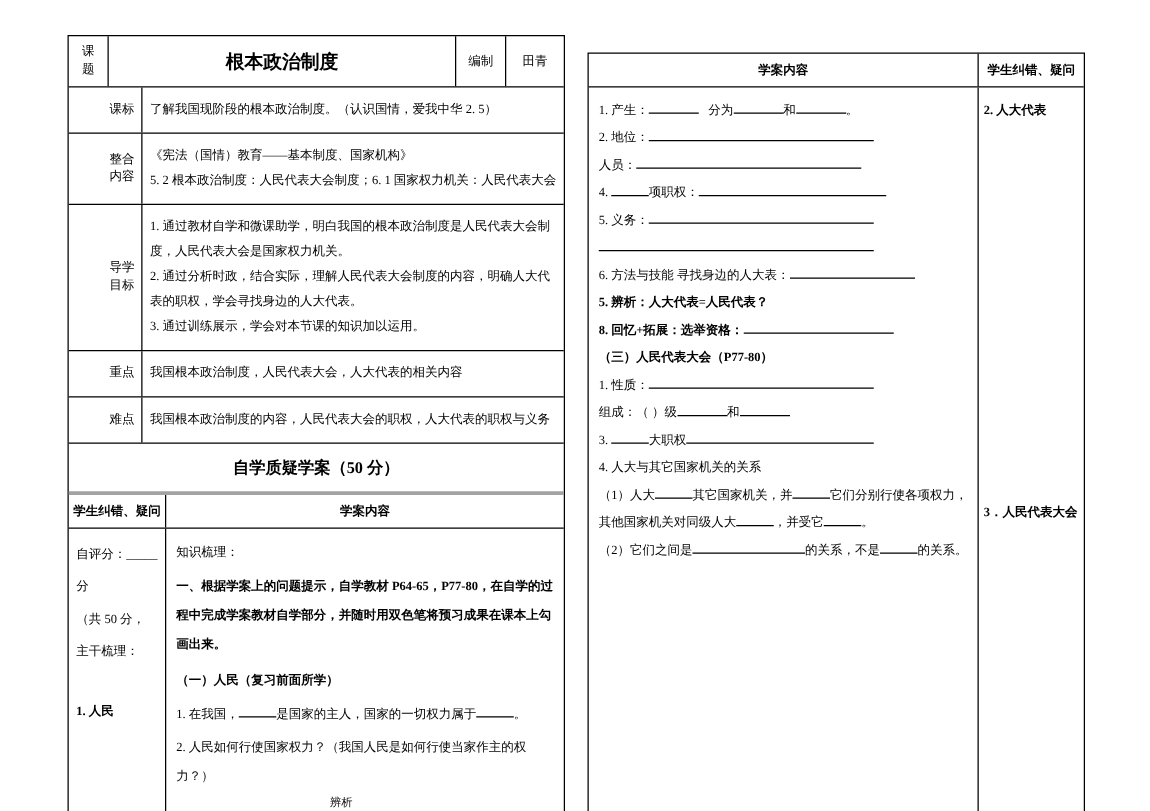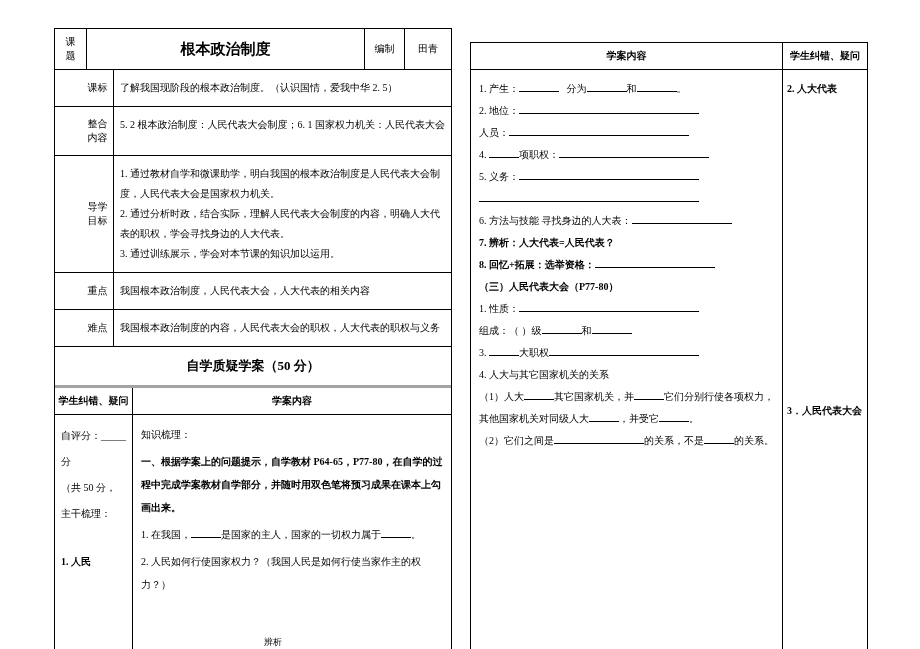--- a/index.html
+++ b/index.html
@@ -168,20 +168,21 @@
 
     <div class="info-row">
       <div class="info-label">课标</div>
       <div class="info-content">了解我国现阶段的根本政治制度。（认识国情，爱我中华 2. 5）</div>
     </div>
 
     <div class="info-row">
       <div class="info-label" style="white-space:pre-line;">整合
 内容</div>
       <div class="info-content">
+        <div>《宪法（国情）教育——基本制度、国家机构》</div>
         <div>5. 2 根本政治制度：人民代表大会制度；6. 1 国家权力机关：人民代表大会</div>
       </div>
     </div>
 
     <div class="info-row">
       <div class="info-label" style="white-space:pre-line;">导学
 目标</div>
       <div class="info-content">
         <div>1. 通过教材自学和微课助学，明白我国的根本政治制度是人民代表大会制度，人民代表大会是国家权力机关。</div>
         <div>2. 通过分析时政，结合实际，理解人民代表大会制度的内容，明确人大代表的职权，学会寻找身边的人大代表。</div>
@@ -209,20 +210,21 @@
     <div class="body-row">
       <div class="body-left">
         <div>自评分：_____分</div>
         <div>（共 50 分，</div>
         <div>主干梳理：</div>
         <div class="bold" style="margin-top:22px;">1. 人民</div>
       </div>
       <div class="body-right">
         <div>知识梳理：</div>
         <div class="bold" style="margin-top:4px;">一、根据学案上的问题提示，自学教材 P64-65，P77-80，在自学的过程中完成学案教材自学部分，并随时用双色笔将预习成果在课本上勾画出来。</div>
+        <div class="bold" style="margin-top:6px;">（一）人民（复习前面所学）</div>
         <div style="margin-top:4px;">
           <span>1. 在我国，</span><span class="blank blank-short"></span><span>是国家的主人，国家的一切权力属于</span><span class="blank blank-short"></span>。
         </div>
         <div style="margin-top:4px;">2. 人民如何行使国家权力？（我国人民是如何行使当家作主的权力？）</div>
         <div style="height:60px;"></div>
       </div>
     </div>
 
   </div>
 
@@ -236,21 +238,21 @@
         <div>
           <span>1. 产生：</span><span class="blank"></span>
           &nbsp;&nbsp;<span>分为</span><span class="blank"></span><span>和</span><span class="blank"></span>。
         </div>
         <div><span>2. 地位：</span><span class="blank blank-long"></span></div>
         <div><span>人员：</span><span class="blank blank-long"></span></div>
         <div><span>4. </span><span class="blank blank-short"></span><span>项职权：</span><span class="blank" style="min-width:150px;"></span></div>
         <div><span>5. 义务：</span><span class="blank blank-long"></span></div>
         <div><span class="blank" style="min-width:220px;"></span></div>
         <div><span>6. 方法与技能  寻找身边的人大表：</span><span class="blank" style="min-width:100px;"></span></div>
-        <div class="bold">7. 辨析：人大代表=人民代表？</div>
+        <div class="bold">5. 辨析：人大代表=人民代表？</div>
         <div class="bold"><span>8. 回忆+拓展：选举资格：</span><span class="blank" style="min-width:120px;"></span></div>
         <div class="bold">（三）人民代表大会（P77-80）</div>
         <div><span>1. 性质：</span><span class="blank blank-long"></span></div>
         <div><span>组成：（    ）级</span><span class="blank"></span><span>和</span><span class="blank"></span></div>
         <div><span>3. </span><span class="blank blank-short"></span><span>大职权</span><span class="blank" style="min-width:150px;"></span></div>
         <div>4. 人大与其它国家机关的关系</div>
         <div>
           <span>（1）人大</span><span class="blank blank-short"></span><span>其它国家机关，并</span><span class="blank blank-short"></span><span>它们分别行使各项权力，其他国家机关对同级人大</span><span class="blank blank-short"></span><span>，并受它</span><span class="blank blank-short"></span>。
         </div>
         <div>

